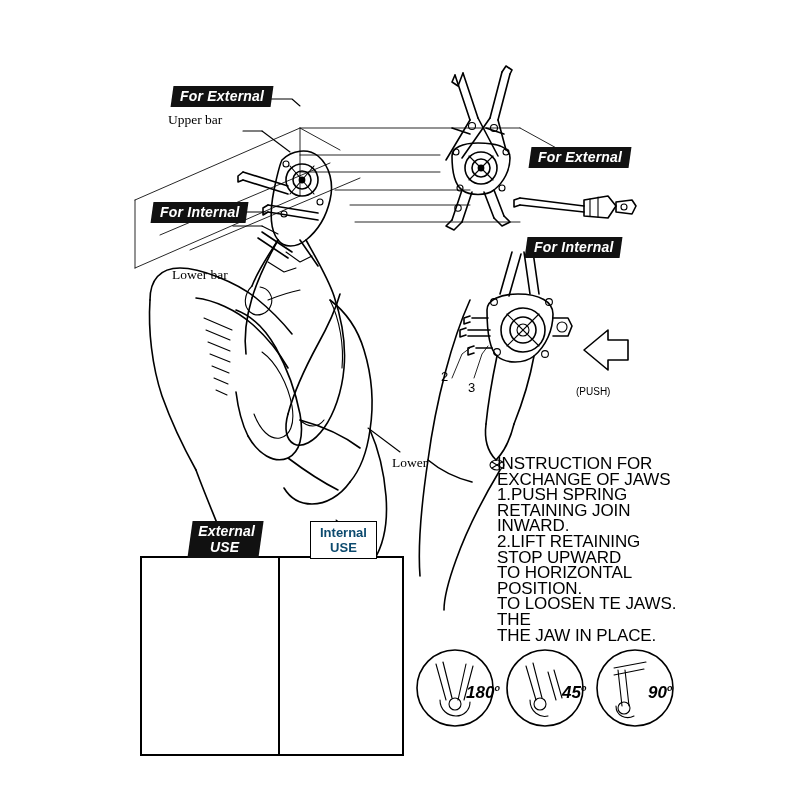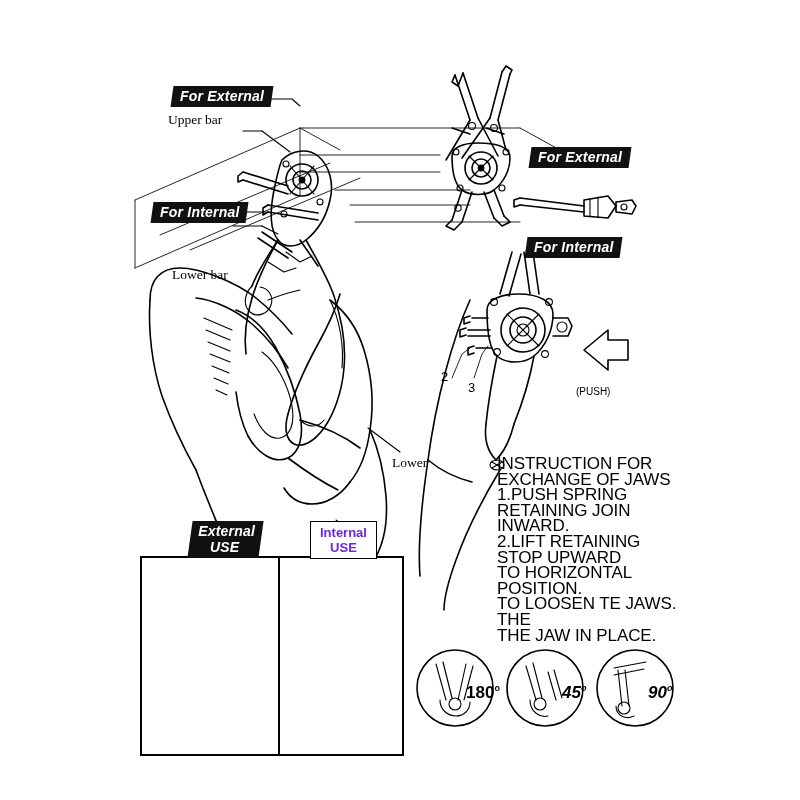--- a/index.html
+++ b/index.html
@@ -35,21 +35,21 @@
     font-size: 14px;
     line-height: 16px;
     white-space: nowrap;
     transform: skewX(-8deg);
   }
   .chip span { display: inline-block; transform: skewX(8deg); }
 
   .chip-light {
     position: absolute;
     background: #ffffff;
-    color: #6d28d9;
+    color: #0c4a6e;
     border: 1.6px solid #000000;
     font-weight: bold;
     font-size: 13px;
     line-height: 15px;
     padding: 3px 9px;
     white-space: nowrap;
     text-align: center;
   }
 
   .plain {
@@ -416,21 +416,21 @@
   <div class="chip" style="left:190px; top:521px; padding:2px 7px 3px 7px; text-align:center;">
     <span>External</span><br>
     <span>USE</span>
   </div>
 
   <div class="chip-light" style="left:310px; top:521px;">
     <span>Internal</span><br>
     <span>USE</span>
   </div>
 
-  <div class="plain-sans" style="left:466px; top:681px; font-weight:bold; font-size:17px; ">
+  <div class="plain-sans" style="left:466px; top:681px; font-weight:bold; font-size:17px; font-style:italic;">
     <span>180</span><sup style="font-size:9px">o</sup>
   </div>
   <div class="plain-sans" style="left:562px; top:681px; font-weight:bold; font-size:17px; font-style:italic;">
     <span>45</span><sup style="font-size:9px">o</sup>
   </div>
   <div class="plain-sans" style="left:648px; top:681px; font-weight:bold; font-size:17px; font-style:italic;">
     <span>90</span><sup style="font-size:9px">o</sup>
   </div>
 
 </div>

